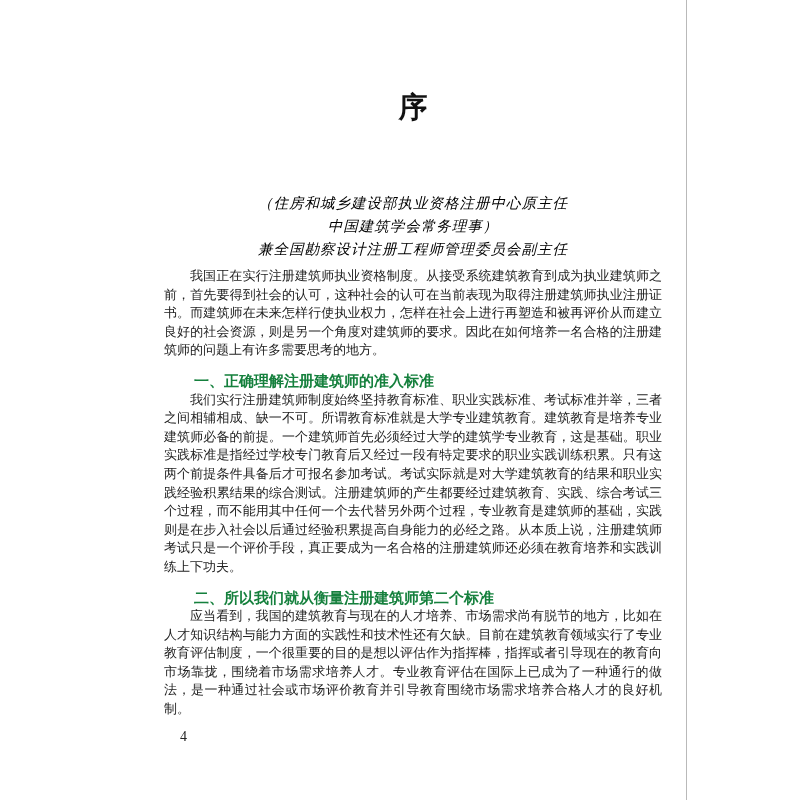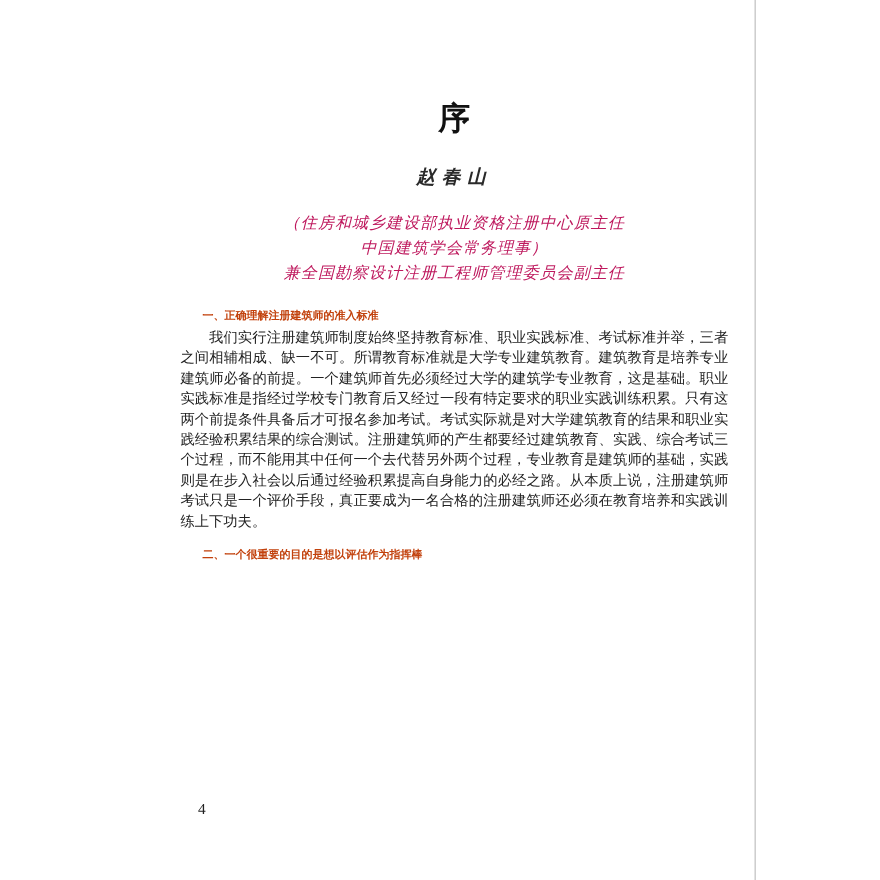--- a/index.html
+++ b/index.html
@@ -51,72 +51,73 @@
   .credentials {
     position: absolute;
     top: 192px;
     left: 164px;
     width: 498px;
     text-align: center;
     font-size: 14.5px;
     line-height: 23px;
     font-style: italic;
     letter-spacing: 1px;
-    color: #be185d;
+    color: #000000;
   }
   .body-text {
     position: absolute;
     top: 267px;
     left: 164px;
     width: 498px;
     font-size: 13px;
     line-height: 18.6px;
     text-align: justify;
     color: #222222;
   }
   .para {
     margin: 0;
     text-indent: 2em;
   }
   .heading {
     margin: 12px 0 0 0;
     text-indent: 2em;
     font-family: "Liberation Sans", sans-serif;
-    font-size: 10px;
+    font-size: 15px;
     font-weight: bold;
-    color: #c2410c;
+    color: #15803d;
   }
   .page-number {
     position: absolute;
     left: 180px;
     top: 729px;
     font-size: 14px;
     color: #222222;
   }
 </style>
 </head>
 <body>
 
 <div class="page">
 
   <div class="scan-edge-line"></div>
 
   <h1 class="title">序</h1>
 
-  <div class="author">赵春山</div>
 
   <div class="credentials">
     <div>（住房和城乡建设部执业资格注册中心原主任</div>
     <div>中国建筑学会常务理事）</div>
     <div>兼全国勘察设计注册工程师管理委员会副主任</div>
   </div>
 
   <div class="body-text">
+    <p class="para">我国正在实行注册建筑师执业资格制度。从接受系统建筑教育到成为执业建筑师之前，首先要得到社会的认可，这种社会的认可在当前表现为取得注册建筑师执业注册证书。而建筑师在未来怎样行使执业权力，怎样在社会上进行再塑造和被再评价从而建立良好的社会资源，则是另一个角度对建筑师的要求。因此在如何培养一名合格的注册建筑师的问题上有许多需要思考的地方。</p>
 
     <h2 class="heading">一、正确理解注册建筑师的准入标准</h2>
     <p class="para">我们实行注册建筑师制度始终坚持教育标准、职业实践标准、考试标准并举，三者之间相辅相成、缺一不可。所谓教育标准就是大学专业建筑教育。建筑教育是培养专业建筑师必备的前提。一个建筑师首先必须经过大学的建筑学专业教育，这是基础。职业实践标准是指经过学校专门教育后又经过一段有特定要求的职业实践训练积累。只有这两个前提条件具备后才可报名参加考试。考试实际就是对大学建筑教育的结果和职业实践经验积累结果的综合测试。注册建筑师的产生都要经过建筑教育、实践、综合考试三个过程，而不能用其中任何一个去代替另外两个过程，专业教育是建筑师的基础，实践则是在步入社会以后通过经验积累提高自身能力的必经之路。从本质上说，注册建筑师考试只是一个评价手段，真正要成为一名合格的注册建筑师还必须在教育培养和实践训练上下功夫。</p>
 
-    <h2 class="heading">二、一个很重要的目的是想以评估作为指挥棒</h2>
+    <h2 class="heading">二、所以我们就从衡量注册建筑师第二个标准</h2>
+    <p class="para">应当看到，我国的建筑教育与现在的人才培养、市场需求尚有脱节的地方，比如在人才知识结构与能力方面的实践性和技术性还有欠缺。目前在建筑教育领域实行了专业教育评估制度，一个很重要的目的是想以评估作为指挥棒，指挥或者引导现在的教育向市场靠拢，围绕着市场需求培养人才。专业教育评估在国际上已成为了一种通行的做法，是一种通过社会或市场评价教育并引导教育围绕市场需求培养合格人才的良好机制。</p>
   </div>
 
   <div class="page-number">4</div>
 
 </div>
 
 </body></html>

